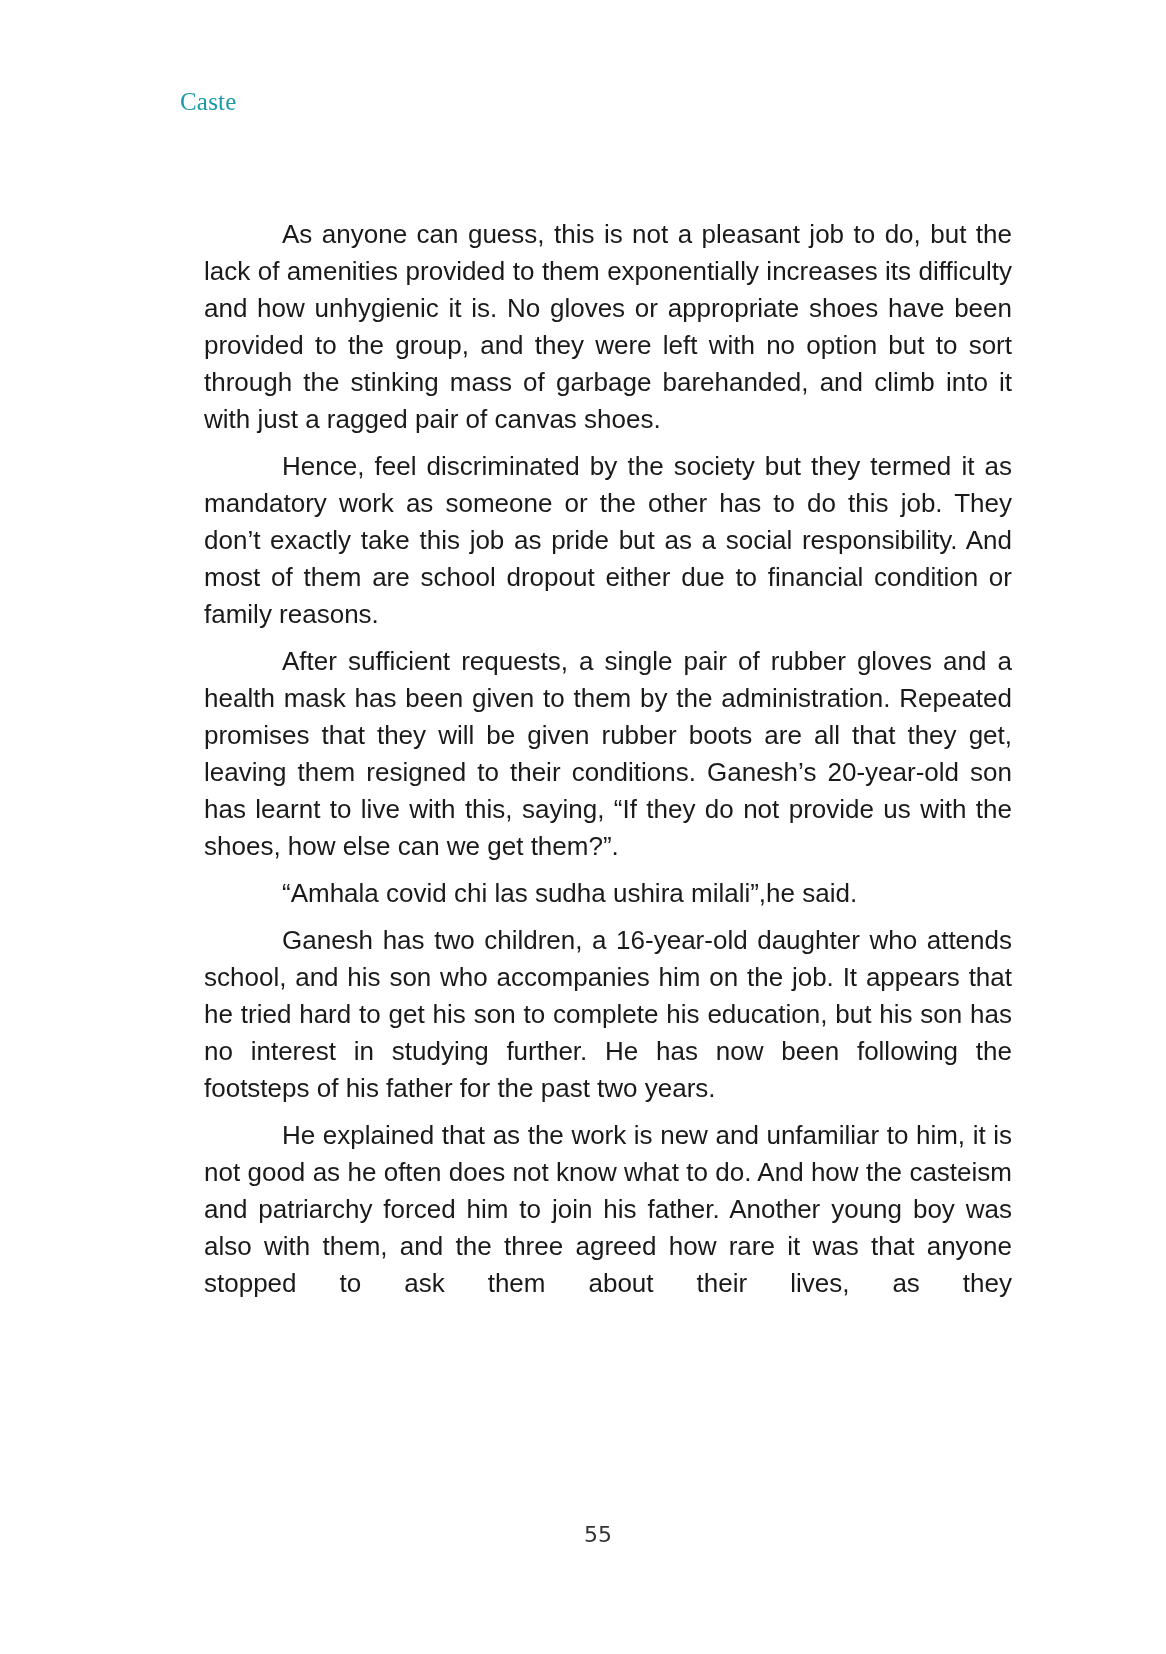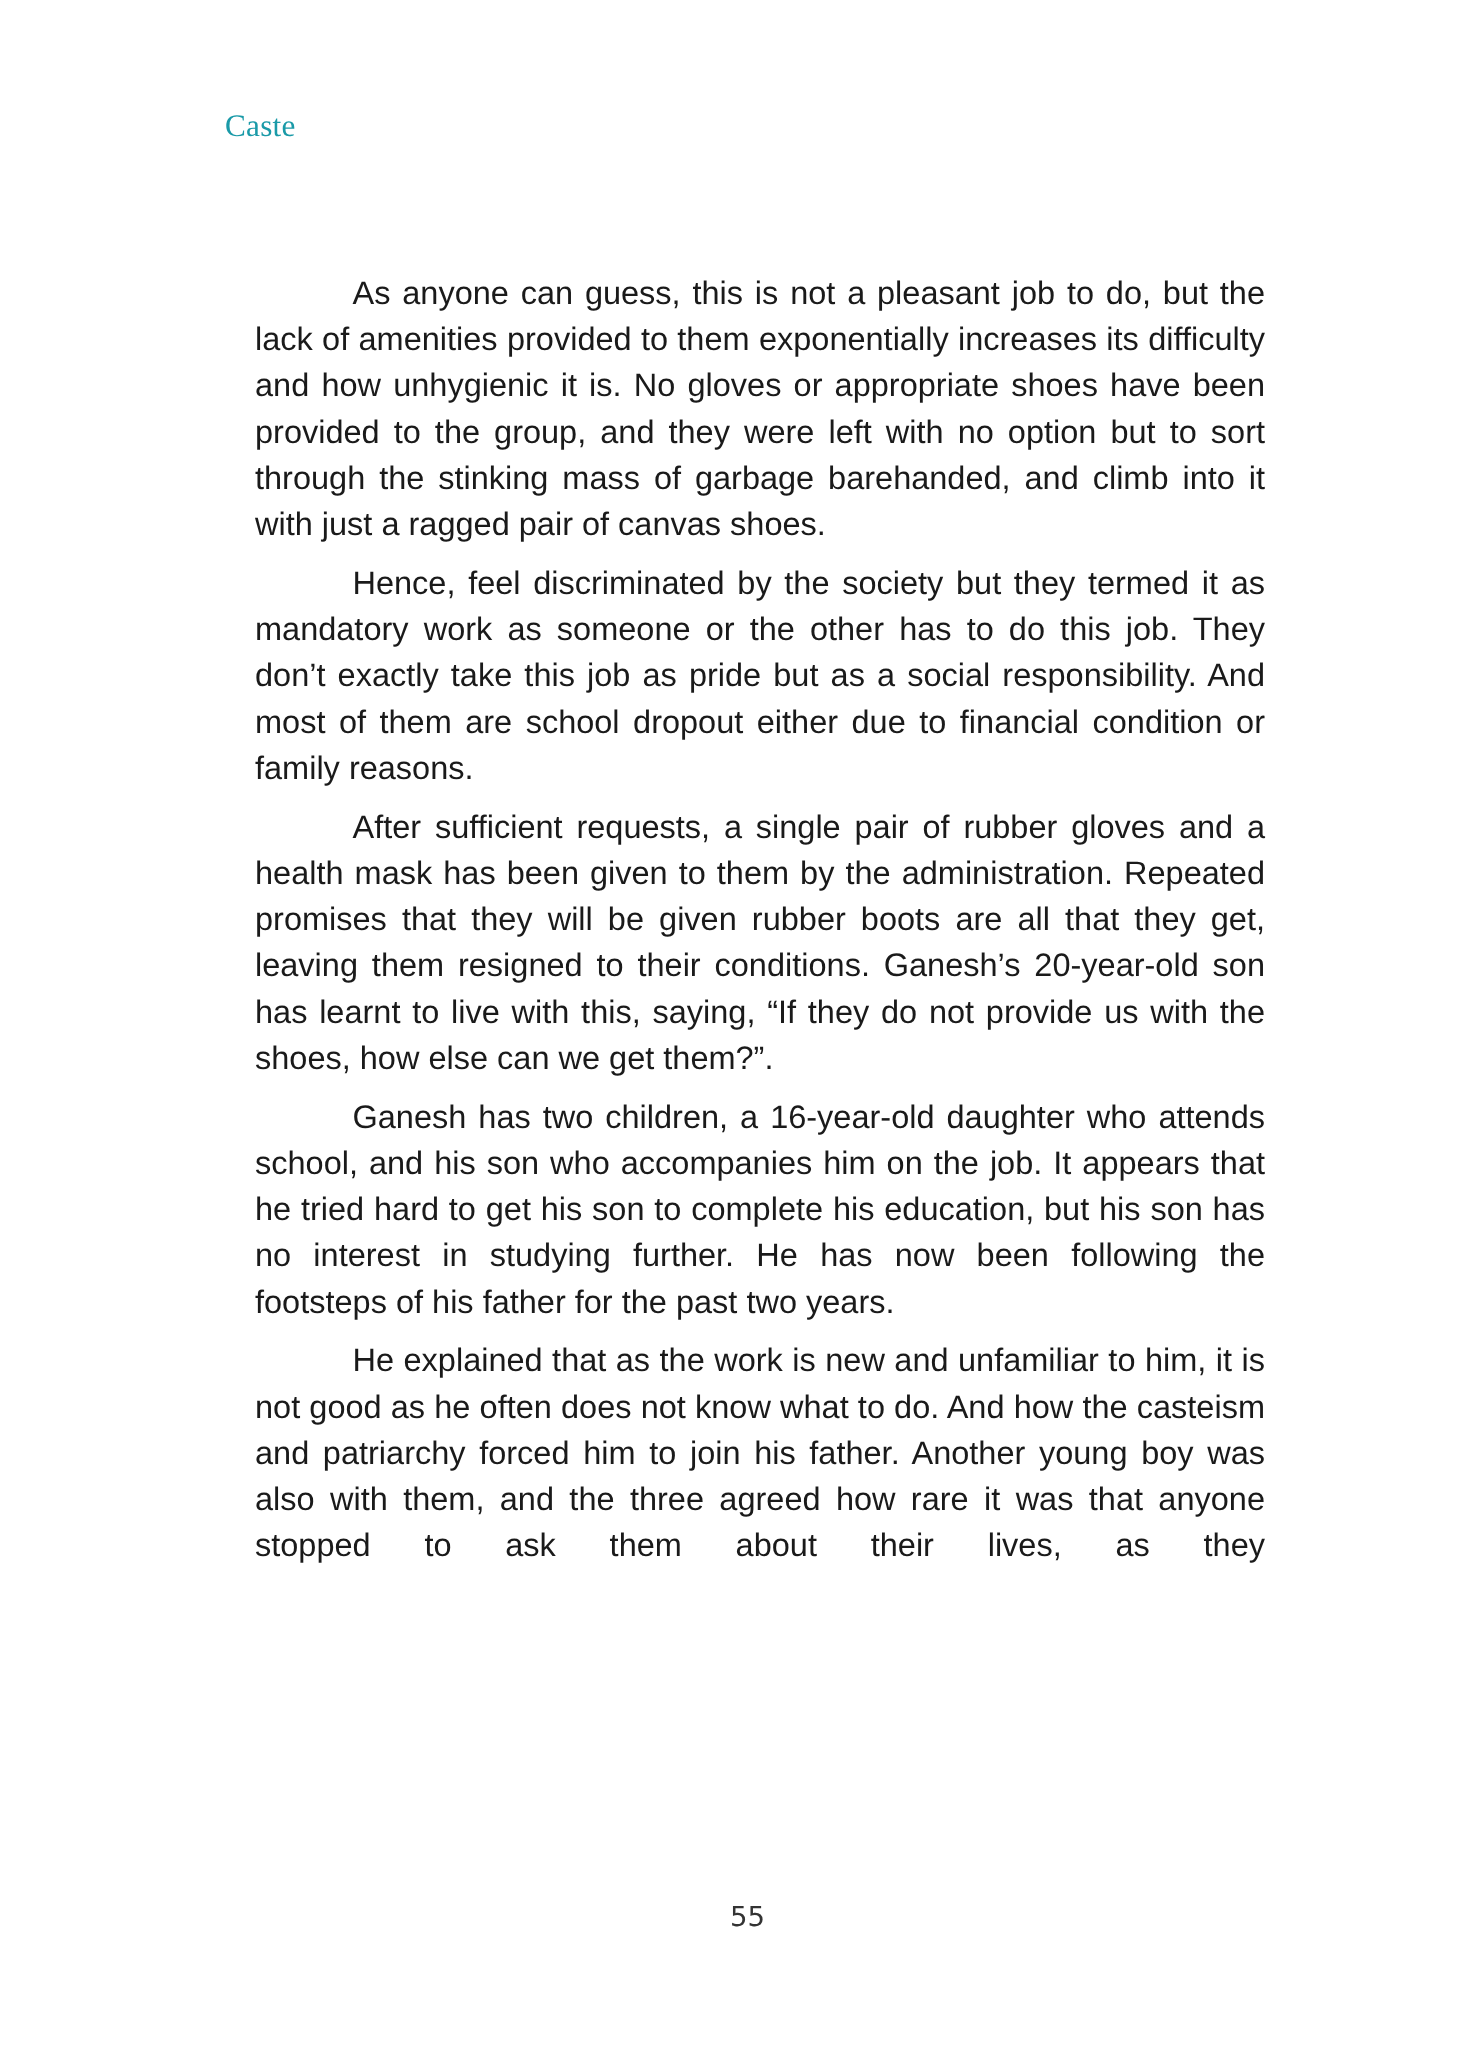--- a/index.html
+++ b/index.html
@@ -25,17 +25,18 @@
   </style>
 </head>
 <body>
 
 <div class="running-head">Caste</div>
 
 <div class="body-text">
   <p>As anyone can guess, this is not a pleasant job to do, but the lack of amenities provided to them exponentially increases its difficulty and how unhygienic it is. No gloves or appropriate shoes have been provided to the group, and they were left with no option but to sort through the stinking mass of garbage barehanded, and climb into it with just a ragged pair of canvas shoes.</p>
   <p>Hence, feel discriminated by the society but they termed it as mandatory work as someone or the other has to do this job. They don’t exactly take this job as pride but as a social responsibility. And most of them are school dropout either due to financial condition or family reasons.</p>
   <p>After sufficient requests, a single pair of rubber gloves and a health mask has been given to them by the administration. Repeated promises that they will be given rubber boots are all that they get, leaving them resigned to their conditions. Ganesh’s 20-year-old son has learnt to live with this, saying, “If they do not provide us with the shoes, how else can we get them?”.</p>
+  <p>“Amhala covid chi las sudha ushira milali”,he said.</p>
   <p>Ganesh has two children, a 16-year-old daughter who attends school, and his son who accompanies him on the job. It appears that he tried hard to get his son to complete his education, but his son has no interest in studying further. He has now been following the footsteps of his father for the past two years.</p>
   <p style="text-align-last: justify;">He explained that as the work is new and unfamiliar to him, it is not good as he often does not know what to do. And how the casteism and patriarchy forced him to join his father. Another young boy was also with them, and the three agreed how rare it was that anyone stopped to ask them about their lives, as they</p>
 </div>
 
 <div class="page-number">55</div>
 
 </body></html>

